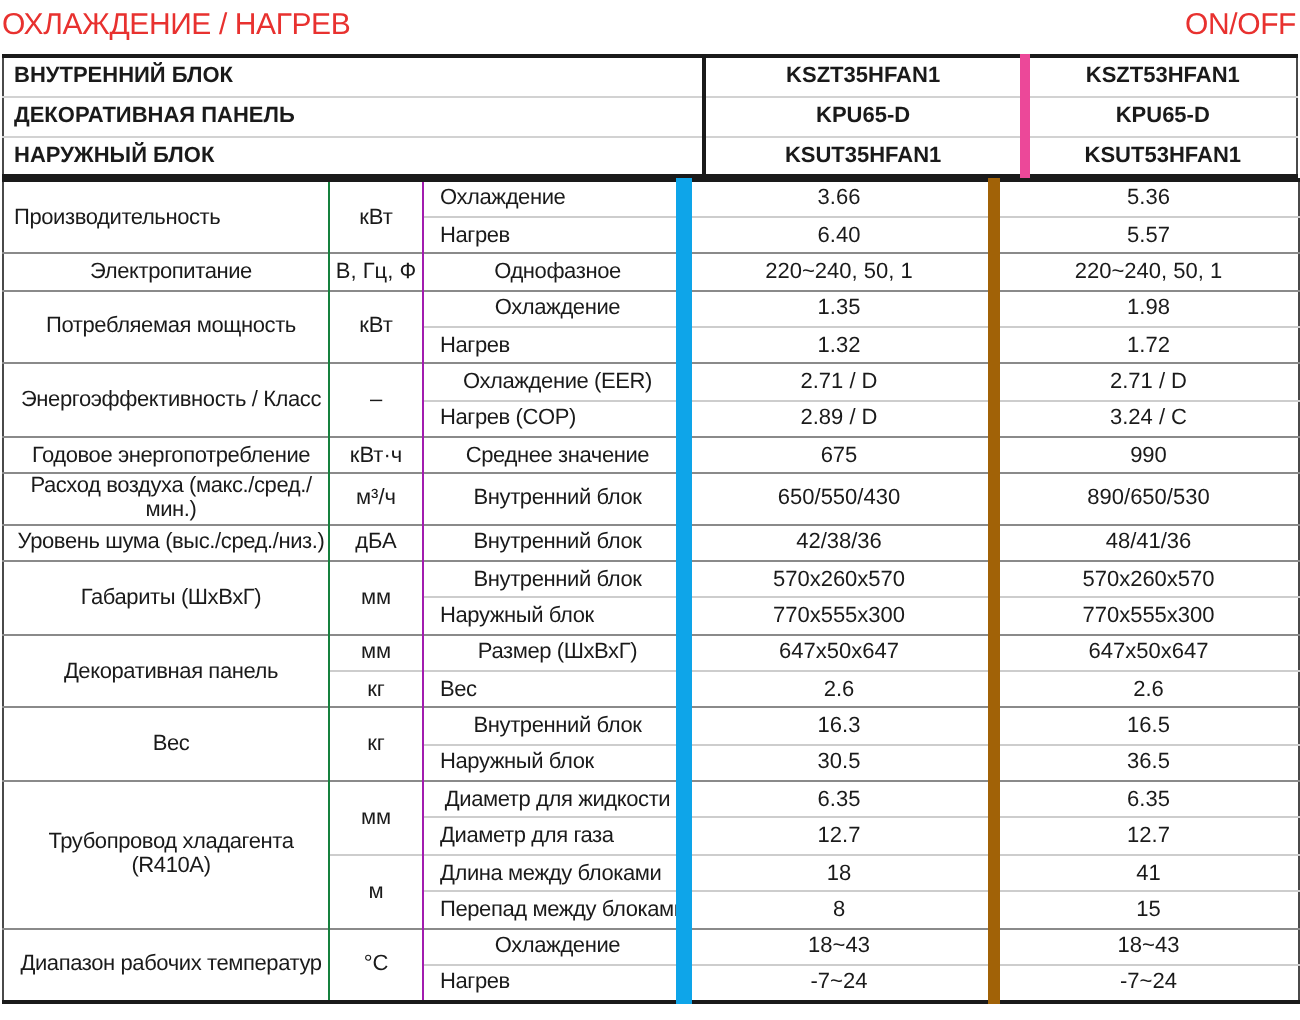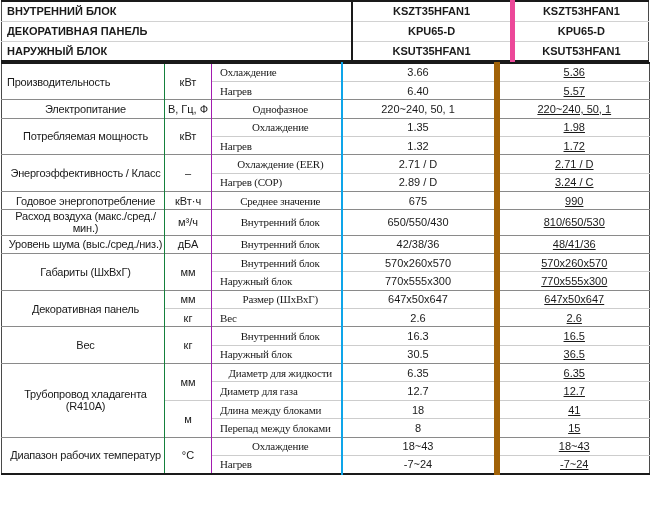--- a/index.html
+++ b/index.html
@@ -40,29 +40,33 @@
                 height: 413px; }
   table.specs td { font-size: 11px; border-top: 1px solid #cdcdcd; overflow: hidden;
                    height: 18px; line-height: 12px; }
   table.specs tr.group-start td { border-top: 1px solid #8a8a8a; text-align: center; }
   table.specs tr:first-child td { border-top: none; }
   td.c-param { width: 163px; padding-left: 5px; text-align: left;
                border-right: 1px solid #15803d; font-size: 10px; letter-spacing: -0.2px; }
   td.c-unit  { width: 47px;  text-align: center; border-right: 1px solid #a21caf;
                font-size: 10.5px; }
   td.c-sub   { width: 130px; padding-left: 8px; text-align: left;
-               border-right: 2px solid #0ea5e9; white-space: nowrap; letter-spacing: -0.2px; font-family: Liberation Serif, serif; }
+               border-right: 8px solid #0ea5e9; white-space: nowrap; letter-spacing: -0.2px; }
   td.c-v1    { width: 155px; text-align: center; border-right: 6px solid #a16207; }
-  td.c-v2    { width: 153px; text-align: center; text-decoration: underline; }
+  td.c-v2    { width: 153px; text-align: center; }
 </style>
 </head>
 <body>
 
 <div class="page">
 
+  <div class="titlebar">
+    <span class="ttl">ОХЛАЖДЕНИЕ / НАГРЕВ</span>
+    <span class="ttl">ON/OFF</span>
+  </div>
 
   <table class="models">
     <tbody>
         <tr>
       <td class="m-label">ВНУТРЕННИЙ БЛОК</td>
       <td class="m-v1">KSZT35HFAN1</td>
       <td class="m-v2">KSZT53HFAN1</td>
     </tr>
     <tr>
       <td class="m-label">ДЕКОРАТИВНАЯ ПАНЕЛЬ</td>
@@ -127,21 +131,21 @@
           <td class="c-unit" rowspan="1">кВт·ч</td>
           <td class="c-sub">Среднее значение</td>
           <td class="c-v1">675</td>
           <td class="c-v2">990</td>
         </tr>
         <tr class="group-start">
           <td class="c-param" rowspan="1">Расход воздуха (макс./сред./мин.)</td>
           <td class="c-unit" rowspan="1">м³/ч</td>
           <td class="c-sub">Внутренний блок</td>
           <td class="c-v1">650/550/430</td>
-          <td class="c-v2">810/650/530</td>
+          <td class="c-v2">890/650/530</td>
         </tr>
         <tr class="group-start">
           <td class="c-param" rowspan="1">Уровень шума (выс./сред./низ.)</td>
           <td class="c-unit" rowspan="1">дБА</td>
           <td class="c-sub">Внутренний блок</td>
           <td class="c-v1">42/38/36</td>
           <td class="c-v2">48/41/36</td>
         </tr>
         <tr class="group-start">
           <td class="c-param" rowspan="2">Габариты (ШхВхГ)</td>

